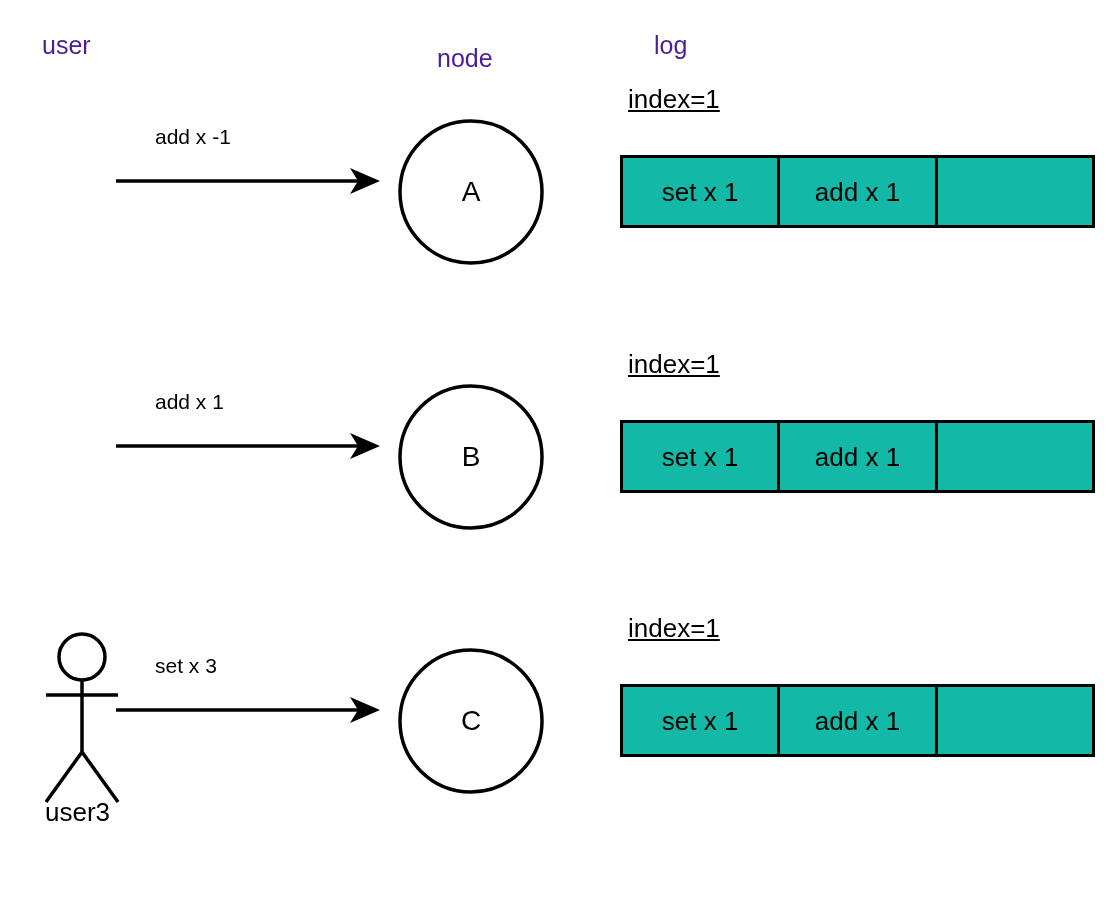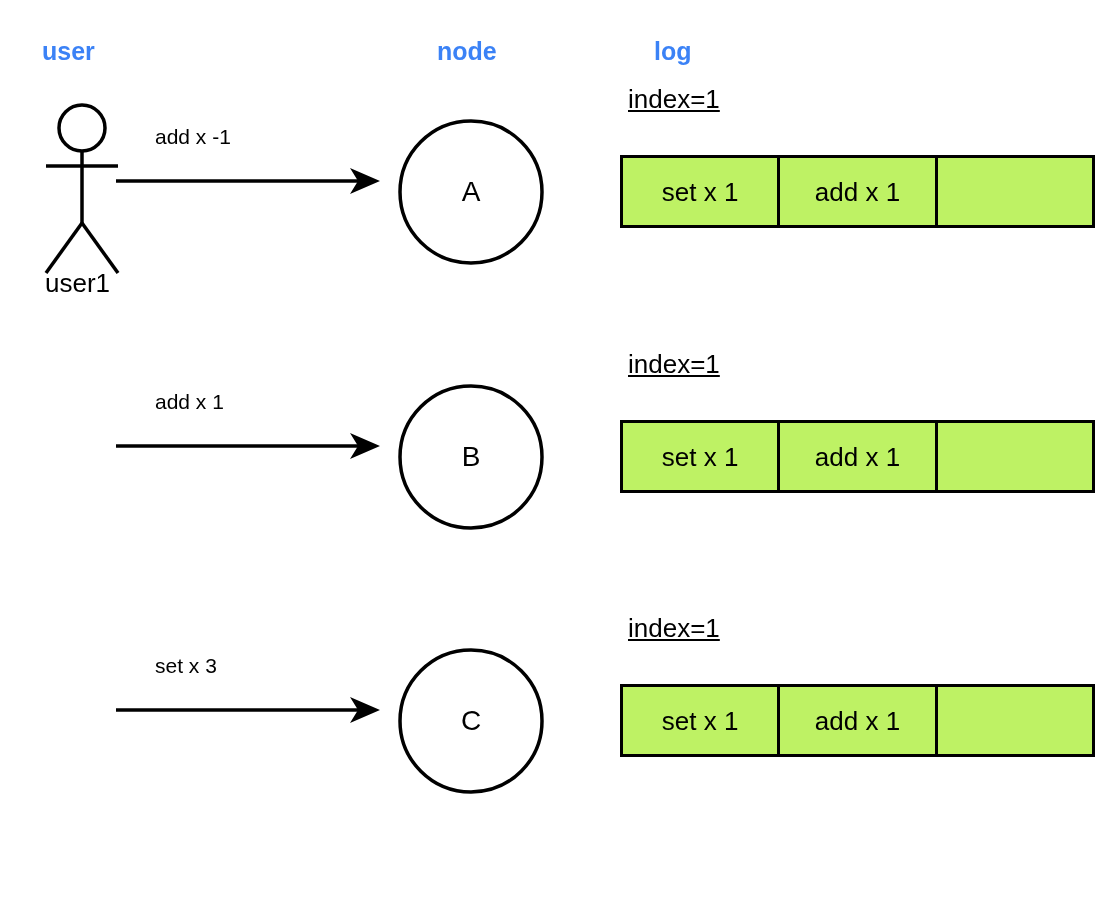--- a/index.html
+++ b/index.html
@@ -17,28 +17,27 @@
     width: 1118px;
     height: 916px;
     background: #ffffff;
     overflow: hidden;
   }
 
   
   .col-header {
     position: absolute;
     font-size: 25px;
-    font-weight: bold;
-    color: #3b82f6;
-    white-space: nowrap;
-    line-height: 1;
-    margin-top: 6px;
+    font-weight: normal;
+    color: #4c1d95;
+    white-space: nowrap;
+    line-height: 1;
   }
   #hdr-user { left: 42px;  top: 33px; }
-  #hdr-node { left: 437px; top: 33px; }
+  #hdr-node { left: 437px; top: 46px; }
   #hdr-log  { left: 654px; top: 33px; }
 
   
   .row {
     position: absolute;
     left: 0;
     width: 1118px;
     height: 265px;
   }
   #row-0 { top: 78px; }
@@ -125,21 +124,21 @@
   }
   .log-table {
     position: absolute;
     left: 0px;
     top: 77px;
     width: 475px;
     height: 73px;
     display: flex;
     border: 3px solid #000000;
     box-sizing: border-box;
-    background: #bef264;
+    background: #14b8a6;
   }
   .log-cell {
     flex: 1 1 0;
     border-right: 3px solid #000000;
     box-sizing: border-box;
     display: flex;
     align-items: center;
     justify-content: center;
     font-size: 26px;
     color: #000000;
@@ -154,108 +153,108 @@
 <body>
 
 <div id="canvas">
 
   <div class="col-header" id="hdr-user">user</div>
   <div class="col-header" id="hdr-node">node</div>
   <div class="col-header" id="hdr-log">log</div>
 
   <div class="row" id="row-0">
 
+
+    <div class="msg-label">add x -1</div>
+
+    <div class="arrow">
+      <svg width="280" height="30" viewBox="0 0 280 30">
+        <line x1="4" y1="15" x2="248" y2="15" stroke="#000000" stroke-width="3.5"></line>
+        <polygon points="268,15 238,2 246,15 238,28" fill="#000000"></polygon>
+      </svg>
+    </div>
+
+    <div class="node">
+      <svg width="148" height="148" viewBox="0 0 148 148">
+        <circle cx="74" cy="74" r="71" fill="#ffffff" stroke="#000000" stroke-width="3.5"></circle>
+      </svg>
+      <div class="node-label">A</div>
+    </div>
+
+    <div class="log-panel">
+      <div class="log-index">index=1</div>
+      <div class="log-table">
+        <div class="log-cell">set x 1</div>
+        <div class="log-cell">add x 1</div>
+        <div class="log-cell"></div>
+      </div>
+    </div>
+  </div>
+
+  <div class="row" id="row-1">
+
+
+    <div class="msg-label">add x 1</div>
+
+    <div class="arrow">
+      <svg width="280" height="30" viewBox="0 0 280 30">
+        <line x1="4" y1="15" x2="248" y2="15" stroke="#000000" stroke-width="3.5"></line>
+        <polygon points="268,15 238,2 246,15 238,28" fill="#000000"></polygon>
+      </svg>
+    </div>
+
+    <div class="node">
+      <svg width="148" height="148" viewBox="0 0 148 148">
+        <circle cx="74" cy="74" r="71" fill="#ffffff" stroke="#000000" stroke-width="3.5"></circle>
+      </svg>
+      <div class="node-label">B</div>
+    </div>
+
+    <div class="log-panel">
+      <div class="log-index">index=1</div>
+      <div class="log-table">
+        <div class="log-cell">set x 1</div>
+        <div class="log-cell">add x 1</div>
+        <div class="log-cell"></div>
+      </div>
+    </div>
+  </div>
+
+  <div class="row" id="row-2">
+
     <div class="actor">
       <svg width="140" height="240" viewBox="0 0 140 240">
         <circle cx="52" cy="50" r="23" fill="#ffffff" stroke="#000000" stroke-width="3.5"></circle>
         <line x1="52" y1="73" x2="52" y2="145" stroke="#000000" stroke-width="3.5"></line>
         <line x1="16" y1="88" x2="88" y2="88" stroke="#000000" stroke-width="3.5"></line>
         <line x1="52" y1="145" x2="16" y2="195" stroke="#000000" stroke-width="3.5"></line>
         <line x1="52" y1="145" x2="88" y2="195" stroke="#000000" stroke-width="3.5"></line>
       </svg>
-      <div class="actor-label">user1</div>
-    </div>
-
-    <div class="msg-label">add x -1</div>
+      <div class="actor-label">user3</div>
+    </div>
+
+    <div class="msg-label">set x 3</div>
 
     <div class="arrow">
       <svg width="280" height="30" viewBox="0 0 280 30">
         <line x1="4" y1="15" x2="248" y2="15" stroke="#000000" stroke-width="3.5"></line>
         <polygon points="268,15 238,2 246,15 238,28" fill="#000000"></polygon>
       </svg>
     </div>
 
     <div class="node">
       <svg width="148" height="148" viewBox="0 0 148 148">
         <circle cx="74" cy="74" r="71" fill="#ffffff" stroke="#000000" stroke-width="3.5"></circle>
       </svg>
-      <div class="node-label">A</div>
+      <div class="node-label">C</div>
     </div>
 
     <div class="log-panel">
       <div class="log-index">index=1</div>
       <div class="log-table">
         <div class="log-cell">set x 1</div>
         <div class="log-cell">add x 1</div>
         <div class="log-cell"></div>
       </div>
     </div>
   </div>
 
-  <div class="row" id="row-1">
-
-
-    <div class="msg-label">add x 1</div>
-
-    <div class="arrow">
-      <svg width="280" height="30" viewBox="0 0 280 30">
-        <line x1="4" y1="15" x2="248" y2="15" stroke="#000000" stroke-width="3.5"></line>
-        <polygon points="268,15 238,2 246,15 238,28" fill="#000000"></polygon>
-      </svg>
-    </div>
-
-    <div class="node">
-      <svg width="148" height="148" viewBox="0 0 148 148">
-        <circle cx="74" cy="74" r="71" fill="#ffffff" stroke="#000000" stroke-width="3.5"></circle>
-      </svg>
-      <div class="node-label">B</div>
-    </div>
-
-    <div class="log-panel">
-      <div class="log-index">index=1</div>
-      <div class="log-table">
-        <div class="log-cell">set x 1</div>
-        <div class="log-cell">add x 1</div>
-        <div class="log-cell"></div>
-      </div>
-    </div>
-  </div>
-
-  <div class="row" id="row-2">
-
-
-    <div class="msg-label">set x 3</div>
-
-    <div class="arrow">
-      <svg width="280" height="30" viewBox="0 0 280 30">
-        <line x1="4" y1="15" x2="248" y2="15" stroke="#000000" stroke-width="3.5"></line>
-        <polygon points="268,15 238,2 246,15 238,28" fill="#000000"></polygon>
-      </svg>
-    </div>
-
-    <div class="node">
-      <svg width="148" height="148" viewBox="0 0 148 148">
-        <circle cx="74" cy="74" r="71" fill="#ffffff" stroke="#000000" stroke-width="3.5"></circle>
-      </svg>
-      <div class="node-label">C</div>
-    </div>
-
-    <div class="log-panel">
-      <div class="log-index">index=1</div>
-      <div class="log-table">
-        <div class="log-cell">set x 1</div>
-        <div class="log-cell">add x 1</div>
-        <div class="log-cell"></div>
-      </div>
-    </div>
-  </div>
-
 </div>
 
 </body></html>

